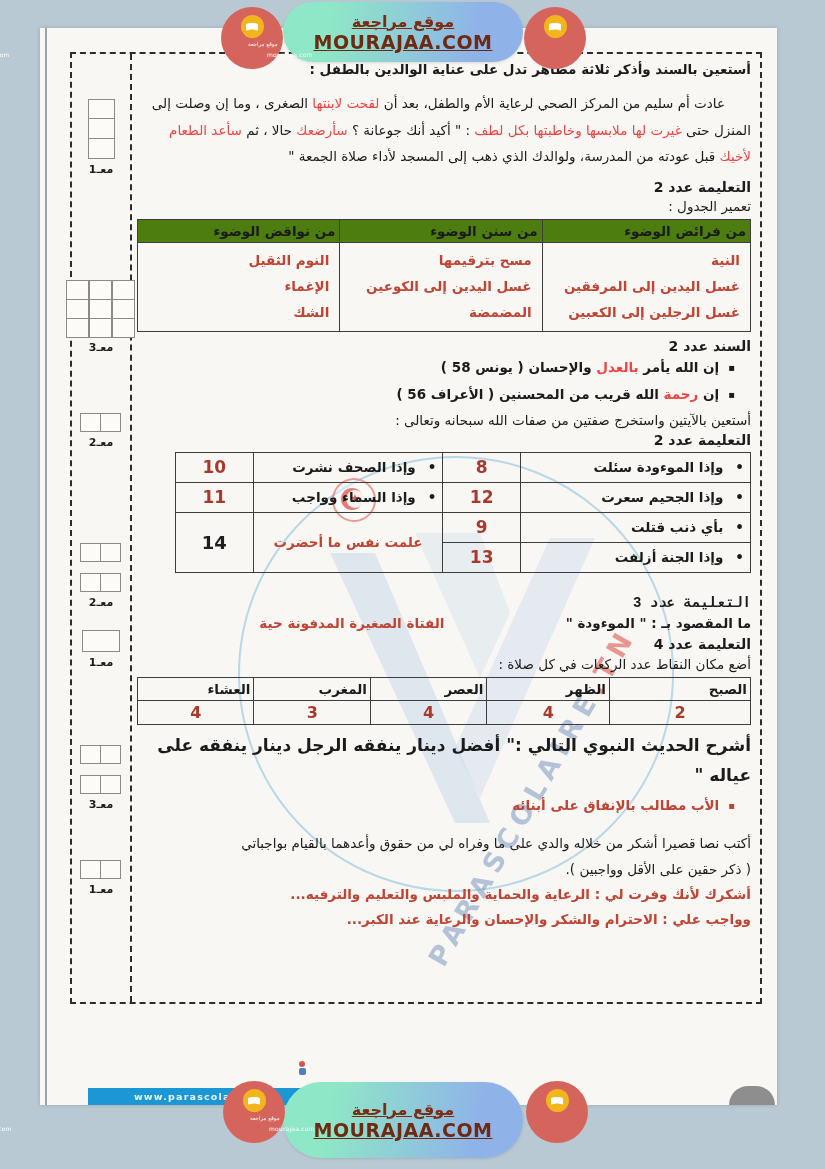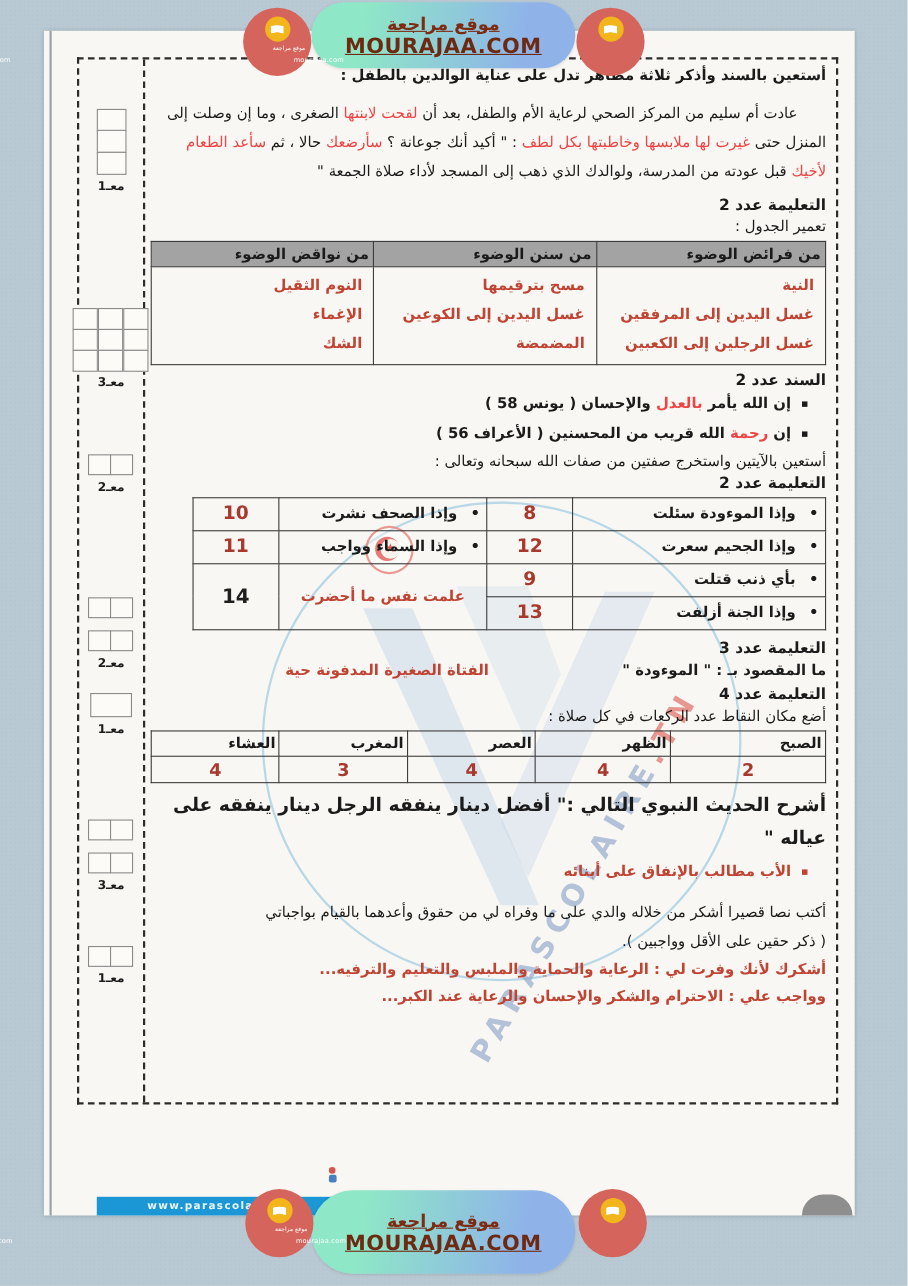--- a/index.html
+++ b/index.html
@@ -41,37 +41,37 @@
   .content{position:absolute;left:58px;top:0;right:0;bottom:0;direction:rtl;text-align:right;color:#1b1b1b;font-size:13.5px;padding:7px 9px 0 8px;box-sizing:border-box;}
   .rd{color:#ef4444;}
   .ans{color:#c04434;font-weight:bold;}
   .h{font-weight:bold;font-size:14px;}
   .q1{font-weight:bold;margin:0 0 13px;}
   .p1{line-height:26.5px;text-indent:26px;}
   .h2a{margin-top:9px;}
   .fill{margin-top:3px;}
   table{border-collapse:collapse;direction:rtl;}
   .t1{width:614px;margin-top:5px;}
-  .t1 th{border:1.5px solid #3d3d3d;font-size:13.5px;font-weight:bold;padding:3px 4px;background:#a3a3a3;}
+  .t1 th{border:1.5px solid #3d3d3d;font-size:13.5px;font-weight:bold;padding:3px 4px;background:#4d7c0f;}
   .t1 td{border:1.5px solid #3d3d3d;vertical-align:top;padding:4px 10px 6px;}
   .t1 td div{line-height:26px;font-weight:bold;}
   .sanad{margin-top:6px;}
   .blt{line-height:27px;padding-right:16px;font-weight:bold;}
   .blt::before{content:"▪";margin-left:9px;font-size:10px;vertical-align:1px;}
   .istaeen{line-height:24px;}
   .order{margin-top:2px;}
   .t2{width:576px;margin-top:4px;}
   .t2 td{border:1.5px solid #3d3d3d;padding:2px 6px;height:25px;}
   .t2 .v{font-weight:bold;}
   .t2 .v::before{content:"•";margin-left:12px;}
   .t2 .n{text-align:center;font-size:17px;font-weight:bold;color:#a8392c;width:50px;}
   .t2 .n-dark{color:#1f1f1f;font-size:18px;}
   .t2 .vans{color:#c04434;text-align:center;font-weight:bold;}
   .t2 .vans::before{content:"";margin:0;}
-  .h3m{margin-top:9px;}
+  .h3m{margin-top:21px;font-family:Liberation Mono, monospace;}
   .q3row{display:flex;margin-top:4px;}
   .q3row .q{font-weight:bold;}
   .q3row .a{flex:1;text-align:center;}
   .h4m{margin-top:5px;}
   .q4{margin-top:4px;}
   .t3{width:614px;margin-top:5px;}
   .t3 th{border:1.5px solid #3d3d3d;font-weight:bold;font-size:13.5px;padding:3px;}
   .t3 td{border:1.5px solid #3d3d3d;text-align:center;font-size:16px;font-weight:bold;color:#a8392c;padding:2px;}
   .h5m{margin-top:10px;}
   .q5{margin-top:5px;font-size:17px;font-weight:bold;line-height:30px;}

